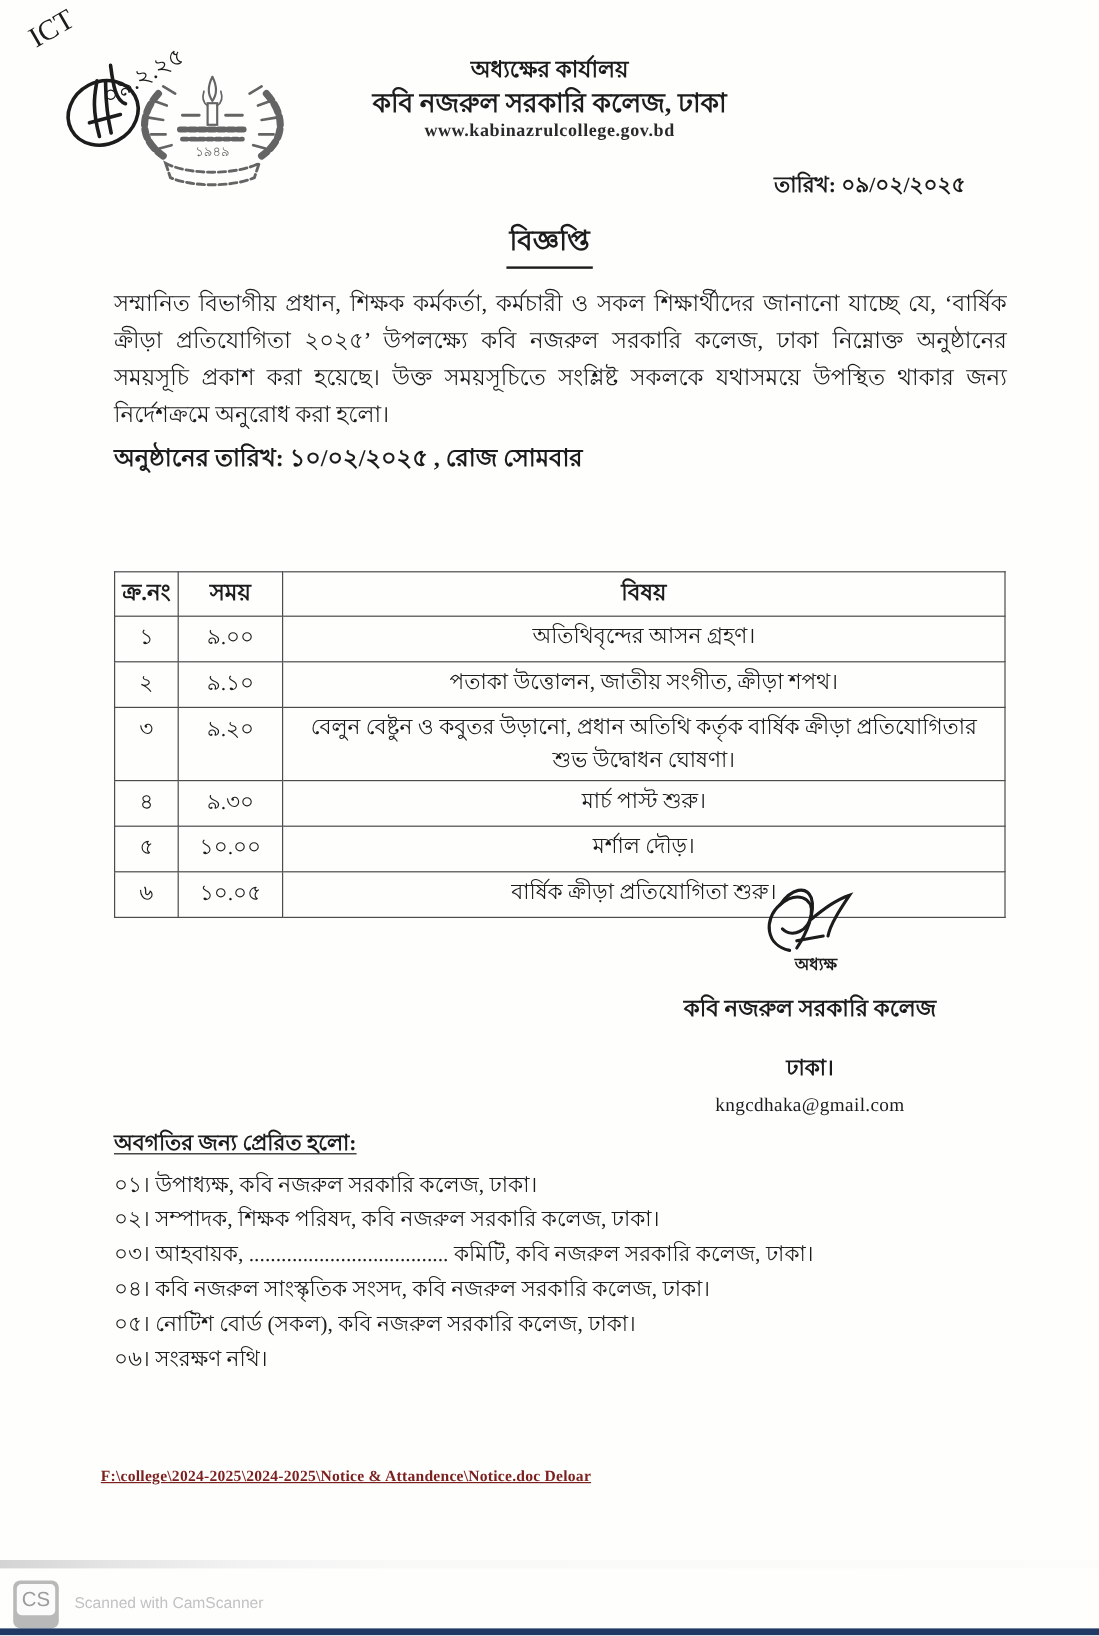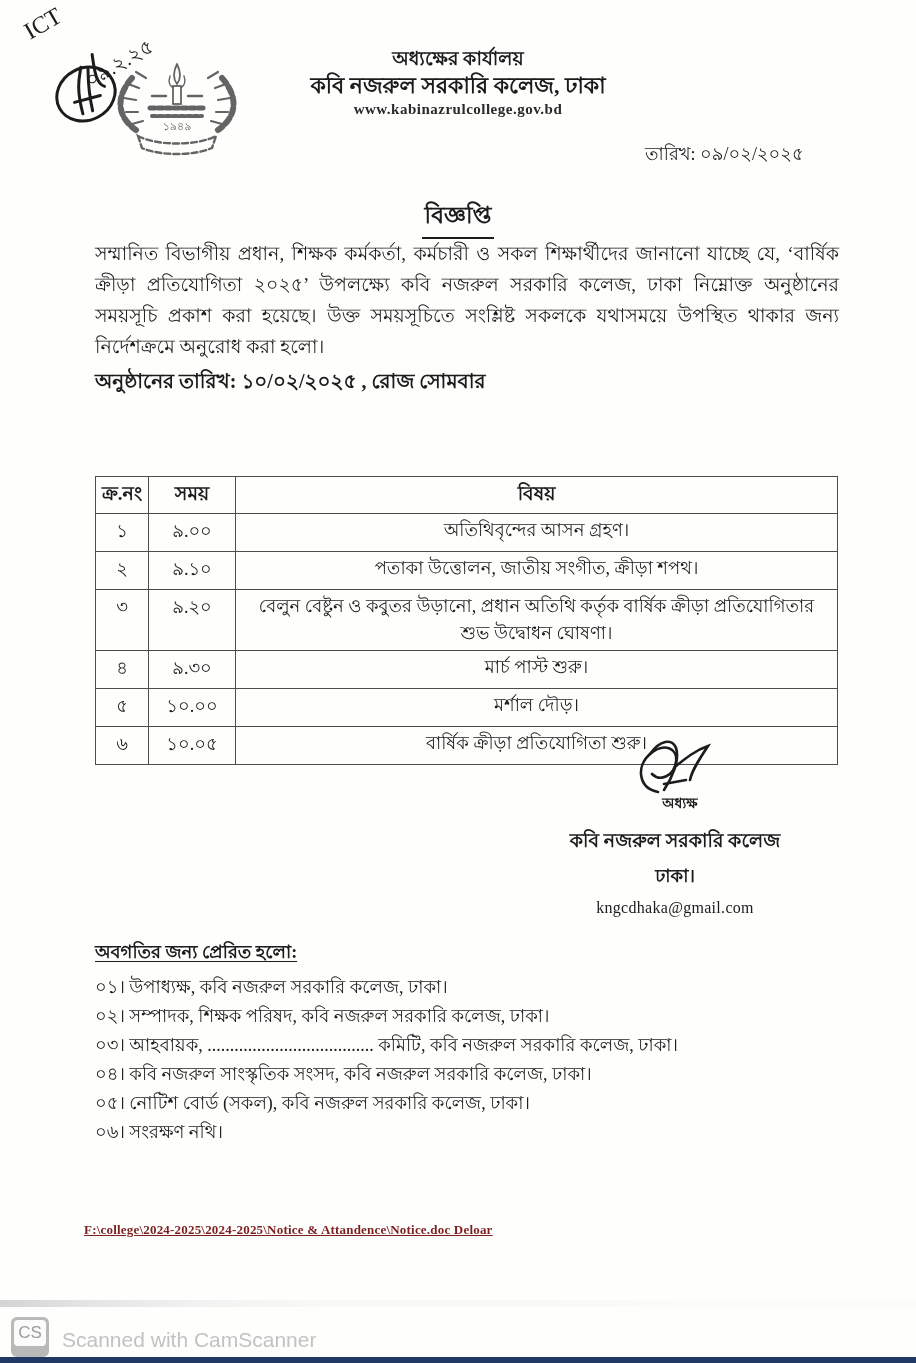--- a/index.html
+++ b/index.html
@@ -11,56 +11,56 @@
   
   #hand-mark{position:absolute;left:2px;top:2px;width:200px;height:140px;}
   
   #seal{position:absolute;left:102px;top:50px;width:150px;height:110px;opacity:.85;}
   
   .header{position:absolute;left:0;top:46px;width:916px;text-align:center;line-height:1.32;}
   .hdr-govt{font-size:20px;font-weight:bold;}
   .hdr-office{font-size:19px;font-weight:bold;}
   .hdr-college{font-size:22px;font-weight:bold;}
   .hdr-web{font-size:15px;font-weight:bold;letter-spacing:.5px;color:#2a2a2a;}
-  .hdr-date{position:absolute;left:645px;top:140px;font-size:18px;font-weight:normal;}
+  .hdr-date{position:absolute;left:645px;top:140px;font-size:18px;font-weight:bold;}
   
-  .notice-title{position:absolute;left:0;top:197px;width:916px;text-align:center;}
+  .notice-title{position:absolute;left:0;top:182px;width:916px;text-align:center;}
   .notice-title span{display:inline-block;font-size:23px;font-weight:bold;border-bottom:2px solid #1c1c1c;padding:0 3px 1px;}
   
   .body-par{position:absolute;left:95px;top:238px;width:744px;font-size:19px;line-height:31px;text-align:justify;}
   .event-date{position:absolute;left:95px;top:366px;font-size:20px;font-weight:bold;}
   .sched-head{position:absolute;left:0;top:422px;width:916px;text-align:center;font-size:21px;font-weight:bold;}
   
   table.schedule{position:absolute;left:95px;top:476px;width:743px;border-collapse:collapse;font-size:18px;}
   table.schedule th,table.schedule td{border:1.5px solid #4c4c4c;padding:3px 8px;vertical-align:top;}
   table.schedule th{font-weight:bold;text-align:center;padding:2px 4px;font-size:19px;}
   .col-sl{width:44px;}
   .col-time{width:78px;}
   td.c-sl,td.c-time{text-align:center;white-space:nowrap;}
   td.c-subject{text-align:center;line-height:27px;}
   
   .sig-block{position:absolute;left:525px;top:738px;width:300px;text-align:center;}
   .sig-scribble{width:110px;height:62px;margin:0 auto -8px;display:block;}
   .sig-designation{font-size:14px;font-weight:bold;margin-left:10px;}
   .sig-college{font-size:19px;font-weight:bold;margin-top:10px;}
-  .sig-city{font-size:18px;font-weight:bold;margin-top:4px;}
+  .sig-city{font-size:18px;font-weight:bold;margin-top:18px;}
   .sig-email{font-size:16px;margin-top:6px;letter-spacing:.3px;}
   
   .dist{position:absolute;left:95px;top:938px;width:700px;font-size:18px;}
   .dist-heading{font-weight:bold;text-decoration:underline;text-underline-offset:3px;margin-bottom:8px;font-size:18px;}
   ul.dist-list{list-style:none;margin:0;padding:0;}
   ul.dist-list li{margin:0 0 9px 0;line-height:20px;}
   
   .file-path{position:absolute;left:84px;top:1222px;font-size:13px;font-weight:bold;color:#7b1f1f;letter-spacing:.2px;text-decoration:underline;}
   
   .scan-edge{position:absolute;left:0;top:1300px;width:916px;height:7px;background:linear-gradient(to right,#c9c9c9 0,#dedede 90px,#efefef 200px,#f7f7f6 320px,#fbfbfa 100%);opacity:.8;}
   .cs-badge{position:absolute;left:11px;top:1317px;width:38px;height:40px;background:#b9b9b9;border-radius:6px;}
   .cs-badge .cs-inner{position:absolute;left:3px;top:3px;right:3px;height:26px;background:#fbfbfb;border-radius:4px;
     display:flex;align-items:center;justify-content:center;font-family:"Liberation Sans",sans-serif;font-weight:normal;font-size:17px;color:#9c9c9c;letter-spacing:0px;}
-  .cs-text{position:absolute;left:62px;top:1328px;font-family:"Liberation Sans",sans-serif;font-size:21px;color:#c2c2c2;}
+  .cs-text{position:absolute;left:62px;top:1328px;font-family:"Liberation Sans",sans-serif;font-size:13px;color:#c2c2c2;}
   .bottom-strip{position:absolute;left:0;bottom:0;width:916px;height:6px;background:#1f3864;}
 </style>
 </head>
 <body>
 
 <div id="page">
 
   <svg id="hand-mark" viewBox="0 0 200 140">
     <g stroke="#1c1c1c" fill="none" stroke-width="3" stroke-linecap="round" transform="rotate(-28 70 70)">
       <ellipse cx="72" cy="96" rx="30" ry="26"></ellipse>

